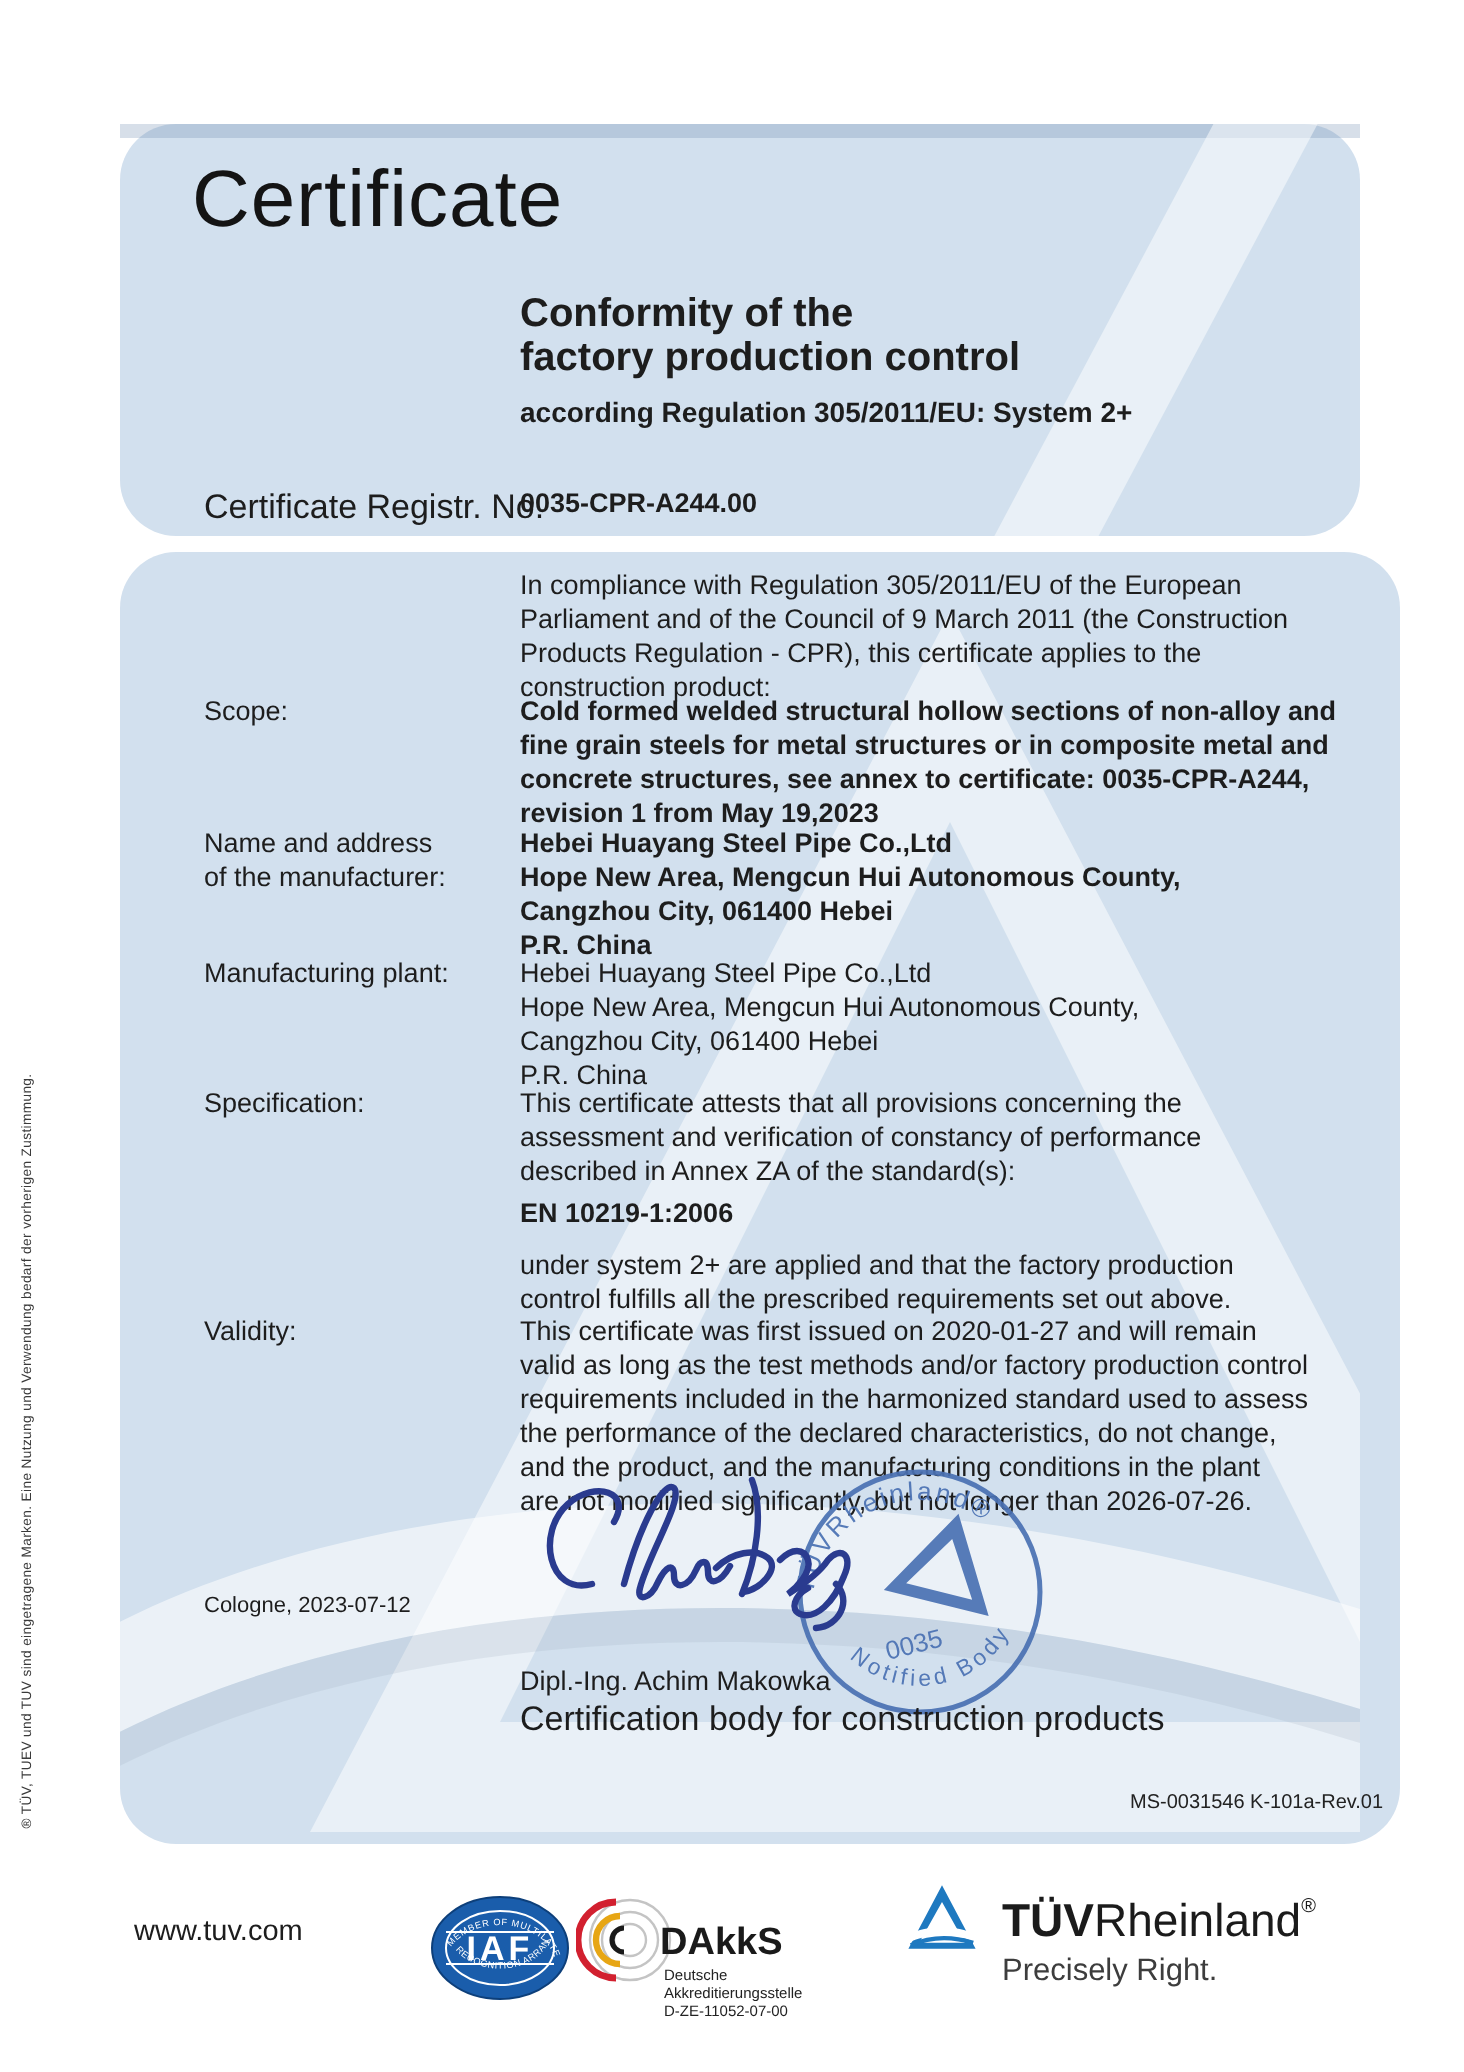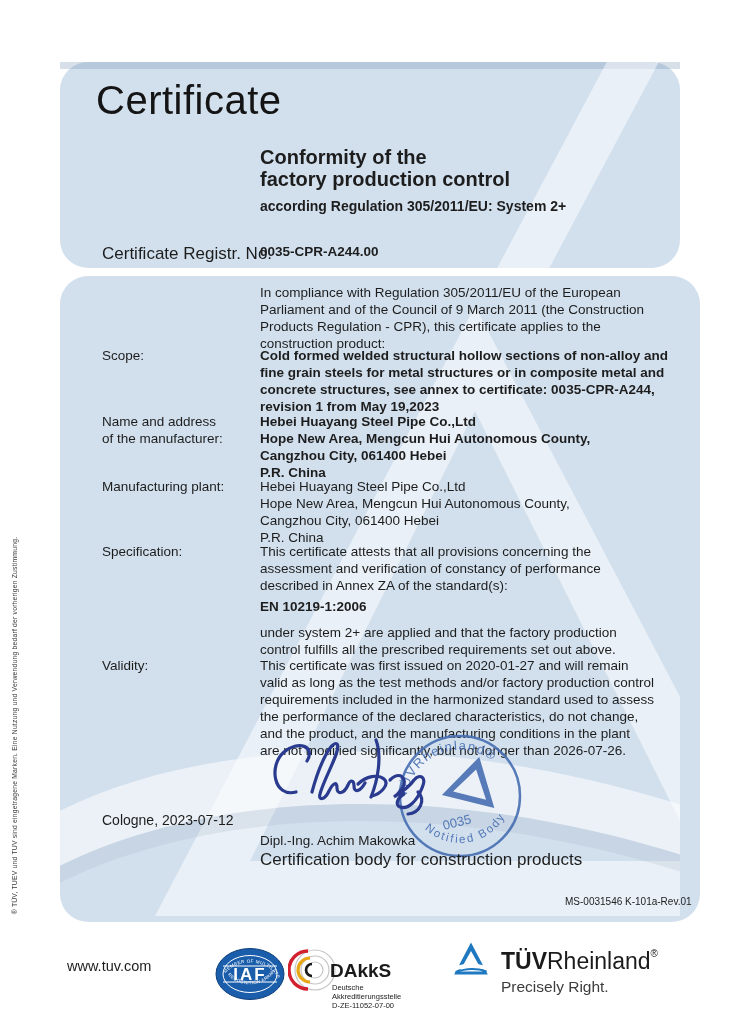--- a/index.html
+++ b/index.html
@@ -33,21 +33,21 @@
   .v-scope,.l-scope{top:71px;}
   .v-manu,.l-manu{top:137px;}
   .v-plant,.l-plant{top:202px;}
   .v-spec1,.l-spec{top:267px;}
   .v-spec-std{top:322px;}
   .v-spec2{top:348px;}
   .v-valid,.l-valid{top:381px;}
 
   .stamp{position:absolute;left:332px;top:452px;opacity:.92;}
   .signature{position:absolute;left:200px;top:458px;}
-  .place-date{position:absolute;left:42px;top:536px;font-size:14px;}
+  .place-date{position:absolute;left:42px;top:521px;font-size:11px;}
   .signer-name{position:absolute;left:200px;top:557px;font-size:13.5px;}
   .signer-role{position:absolute;left:200px;top:574px;font-size:17px;}
 
   .issuer{position:absolute;left:42px;top:601px;font-size:8.5px;line-height:10.5px;color:#222;white-space:pre-line;}
   .doc-number{position:absolute;left:505px;top:620px;font-size:10px;color:#222;}
 
   
   .website{position:absolute;left:67px;top:958px;font-size:14.5px;color:#1d1d1d;text-decoration:none;}
   .iaf{position:absolute;left:214px;top:947px;}
   .dakks{position:absolute;left:288px;top:948px;}

